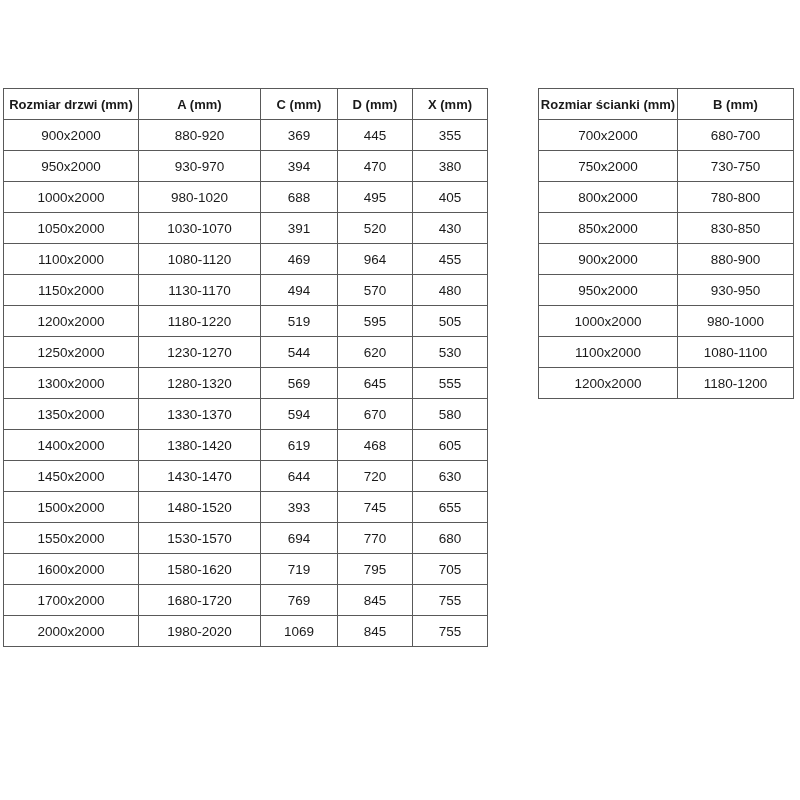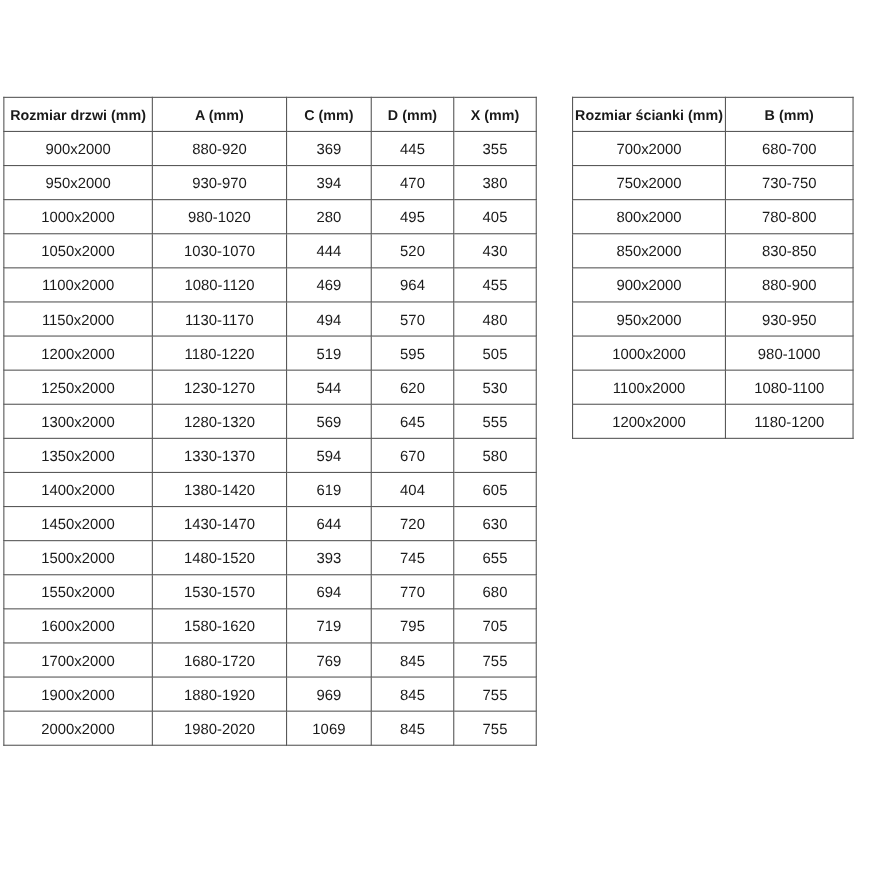--- a/index.html
+++ b/index.html
@@ -32,21 +32,21 @@
     white-space: nowrap;
   }
   table.spec th {
     font-weight: bold;
     font-size: 13px;
   }
   table.spec td {
     font-size: 13.5px;
   }
   #door-table { left: 3px;   width: 484px; }
-  #wall-table { left: 520px; width: 255px; }
+  #wall-table { left: 538px; width: 255px; }
   #door-table col.c1 { width: 135px; }
   #door-table col.c2 { width: 122px; }
   #door-table col.c3 { width: 77px;  }
   #door-table col.c4 { width: 75px;  }
   #door-table col.c5 { width: 75px;  }
   #wall-table col.c1 { width: 139px; }
   #wall-table col.c2 { width: 116px; }
 </style>
 </head>
 <body>
@@ -81,28 +81,28 @@
         <tr>
           <td>950x2000</td>
           <td>930-970</td>
           <td>394</td>
           <td>470</td>
           <td>380</td>
         </tr>
         <tr>
           <td>1000x2000</td>
           <td>980-1020</td>
-          <td>280</td>
+          <td>688</td>
           <td>495</td>
           <td>405</td>
         </tr>
         <tr>
           <td>1050x2000</td>
           <td>1030-1070</td>
-          <td>444</td>
+          <td>391</td>
           <td>520</td>
           <td>430</td>
         </tr>
         <tr>
           <td>1100x2000</td>
           <td>1080-1120</td>
           <td>469</td>
           <td>964</td>
           <td>455</td>
         </tr>
@@ -138,21 +138,21 @@
           <td>1350x2000</td>
           <td>1330-1370</td>
           <td>594</td>
           <td>670</td>
           <td>580</td>
         </tr>
         <tr>
           <td>1400x2000</td>
           <td>1380-1420</td>
           <td>619</td>
-          <td>404</td>
+          <td>468</td>
           <td>605</td>
         </tr>
         <tr>
           <td>1450x2000</td>
           <td>1430-1470</td>
           <td>644</td>
           <td>720</td>
           <td>630</td>
         </tr>
         <tr>
@@ -173,27 +173,20 @@
           <td>1600x2000</td>
           <td>1580-1620</td>
           <td>719</td>
           <td>795</td>
           <td>705</td>
         </tr>
         <tr>
           <td>1700x2000</td>
           <td>1680-1720</td>
           <td>769</td>
-          <td>845</td>
-          <td>755</td>
-        </tr>
-        <tr>
-          <td>1900x2000</td>
-          <td>1880-1920</td>
-          <td>969</td>
           <td>845</td>
           <td>755</td>
         </tr>
         <tr>
           <td>2000x2000</td>
           <td>1980-2020</td>
           <td>1069</td>
           <td>845</td>
           <td>755</td>
         </tr>

